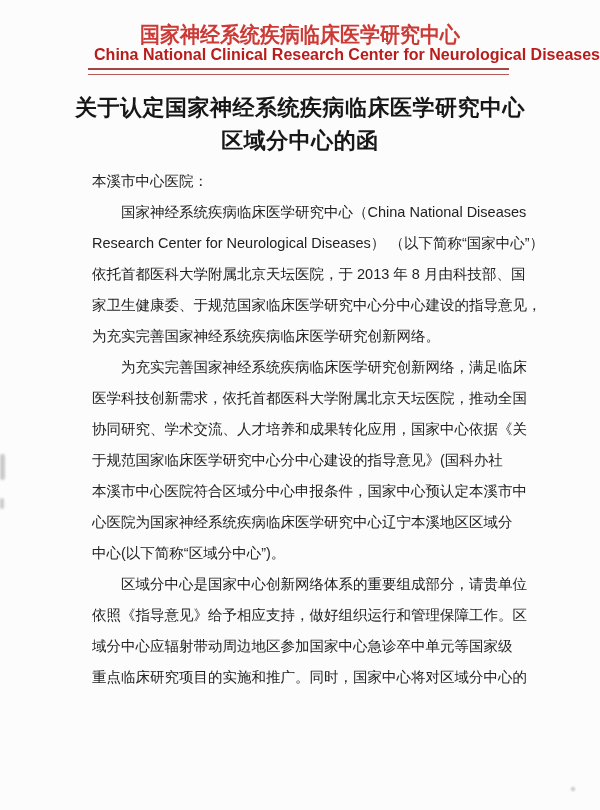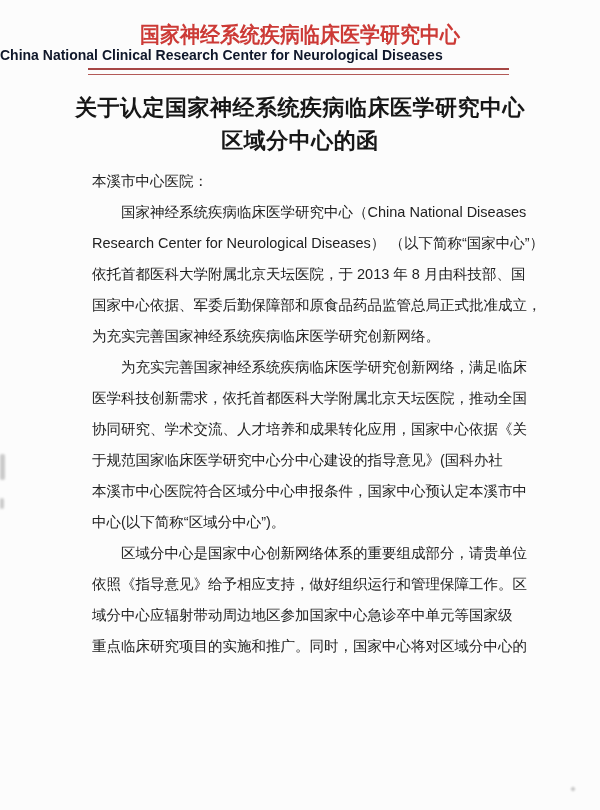--- a/index.html
+++ b/index.html
@@ -16,22 +16,22 @@
   }
   .letterhead-cn {
     position: absolute; top: 18px; left: 0; width: 600px;
     text-align: center;
     font-size: 20px; font-weight: bold; color: #cc3a36;
     line-height: 30px; letter-spacing: 0px;
     transform: scaleY(1.08); transform-origin: top center;
   }
   .letterhead-en {
     position: absolute; top: 48px; left: 0; width: 600px;
-    text-align: left;
-    font-size: 14px; font-weight: bold; color: #0f172a;
+    text-align: right;
+    font-size: 16px; font-weight: bold; color: #b91c1c;
     line-height: 14px;
   }
   .double-rule {
     position: absolute; top: 68px; left: 88px; width: 421px; height: 4px;
     border-top: 2px solid #a64644;
     border-bottom: 1.5px solid #b35a57;
     background: transparent;
   }
   .doc-title {
     position: absolute; top: 91px; left: 0; width: 600px;
@@ -69,27 +69,28 @@
     <div>关于认定国家神经系统疾病临床医学研究中心</div>
     <div>区域分中心的函</div>
   </div>
 
   <div class="body-text">
     <div class="bline">本溪市中心医院：</div>
     <div>
         <div class="bline indent">国家神经系统疾病临床医学研究中心（China National Diseases</div>
         <div class="bline">Research Center for Neurological Diseases） （以下简称“国家中心”）</div>
         <div class="bline">依托首都医科大学附属北京天坛医院，于 2013 年 8 月由科技部、国</div>
-        <div class="bline">国家中心依据、军委后勤保障部和原食品药品监管总局正式批准成立，</div>
+        <div class="bline">家卫生健康委、于规范国家临床医学研究中心分中心建设的指导意见，</div>
         <div class="bline">为充实完善国家神经系统疾病临床医学研究创新网络。</div>
         <div class="bline indent">为充实完善国家神经系统疾病临床医学研究创新网络，满足临床</div>
         <div class="bline">医学科技创新需求，依托首都医科大学附属北京天坛医院，推动全国</div>
         <div class="bline">协同研究、学术交流、人才培养和成果转化应用，国家中心依据《关</div>
         <div class="bline">于规范国家临床医学研究中心分中心建设的指导意见》(国科办社</div>
         <div class="bline">本溪市中心医院符合区域分中心申报条件，国家中心预认定本溪市中</div>
+        <div class="bline">心医院为国家神经系统疾病临床医学研究中心辽宁本溪地区区域分</div>
         <div class="bline">中心(以下简称“区域分中心”)。</div>
         <div class="bline indent">区域分中心是国家中心创新网络体系的重要组成部分，请贵单位</div>
         <div class="bline">依照《指导意见》给予相应支持，做好组织运行和管理保障工作。区</div>
         <div class="bline">域分中心应辐射带动周边地区参加国家中心急诊卒中单元等国家级</div>
         <div class="bline">重点临床研究项目的实施和推广。同时，国家中心将对区域分中心的</div>
       </div>
   </div>
 
   <div class="artifact artifact-1"></div>
   <div class="artifact artifact-2"></div>

